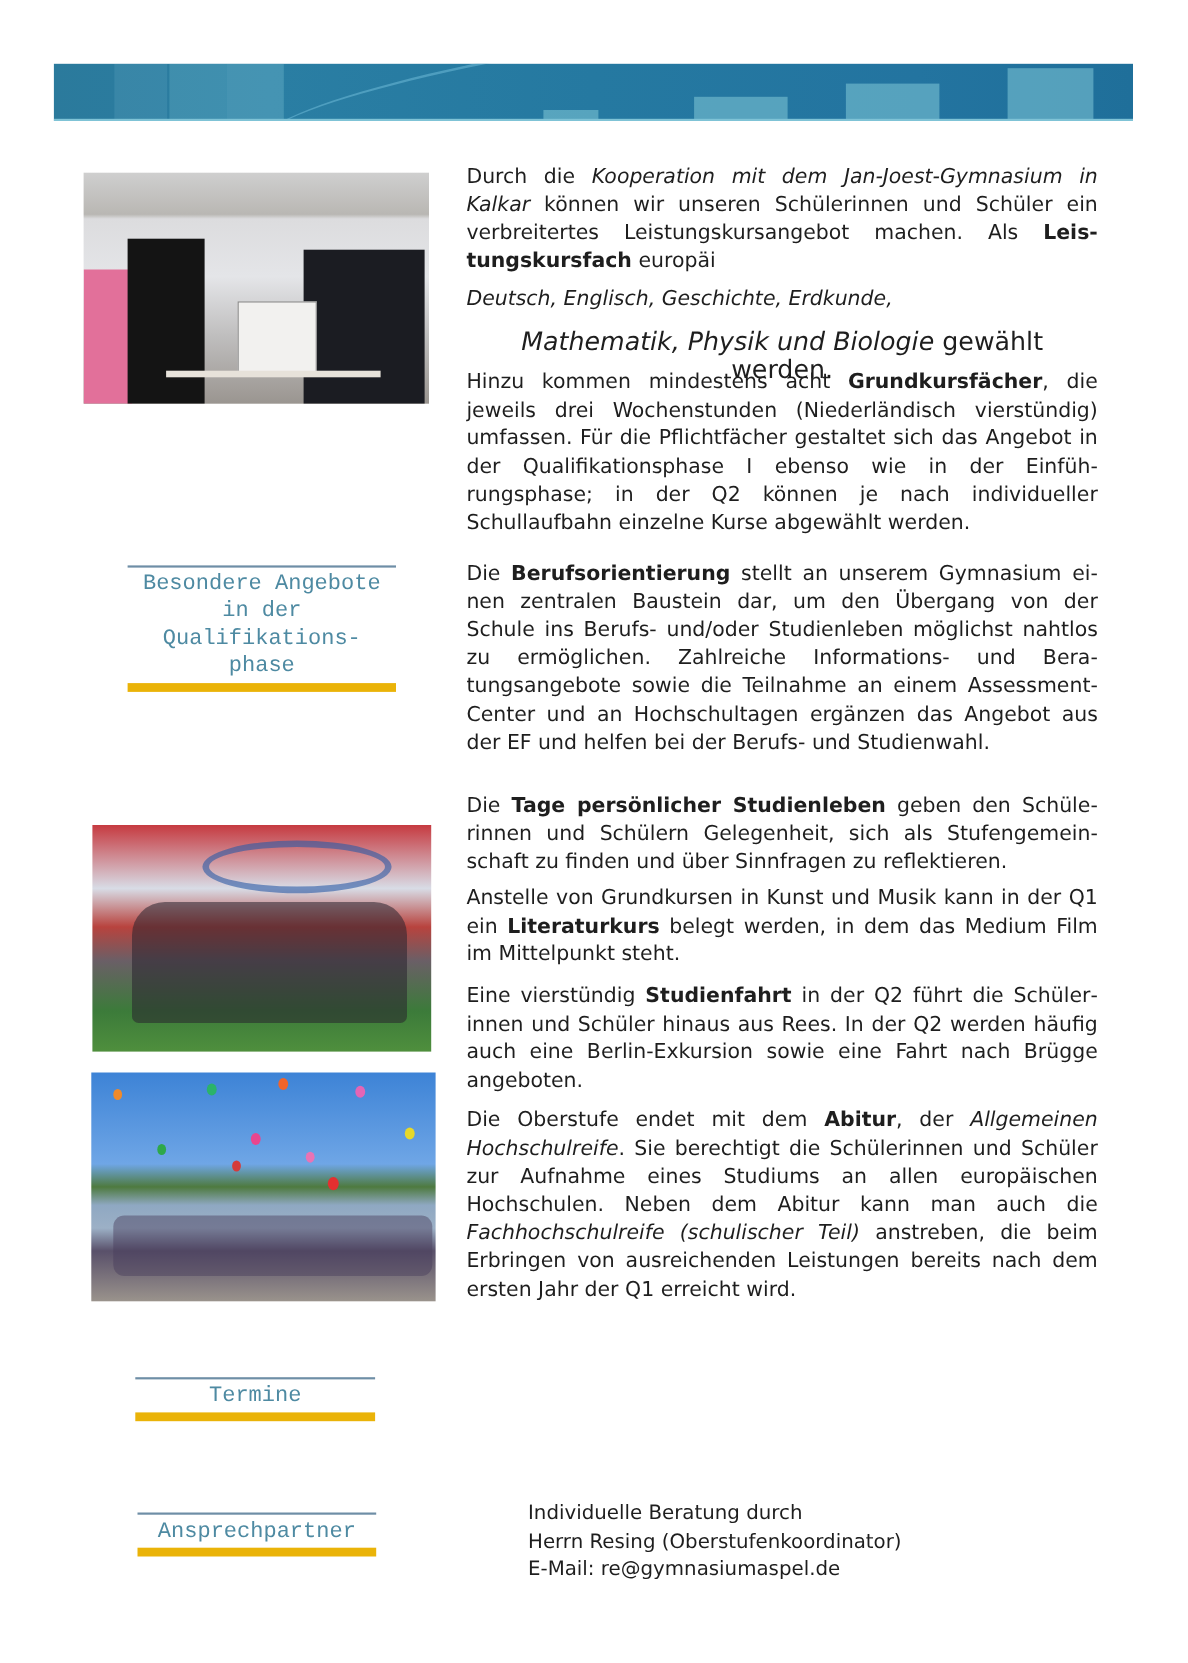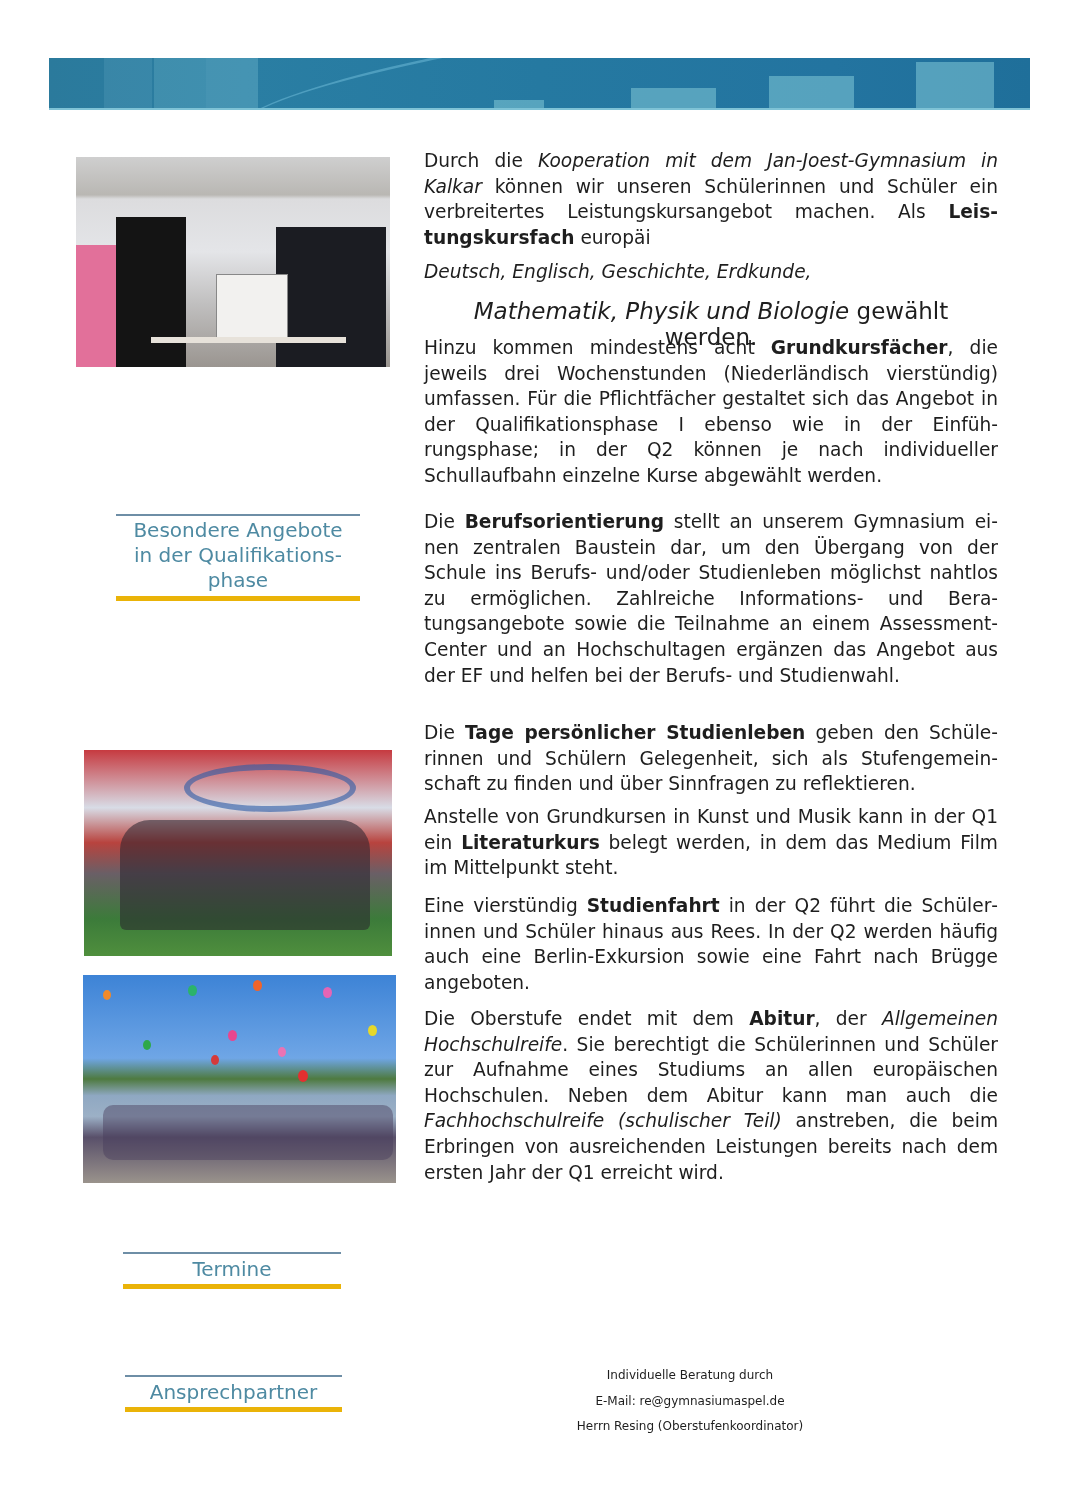--- a/index.html
+++ b/index.html
@@ -24,22 +24,22 @@
 
     
     .photo { position: absolute; overflow: hidden; }
     .photo-lab { left: 76px; top: 157px; width: 314px; height: 210px; background: linear-gradient(180deg, #cfcfcf 0%, #b9b7b3 18%, #dcdcde 20%, #e4e5e8 45%, #c0bfbf 70%, #9a9590 100%); }
     .photo-stadium { left: 84px; top: 750px; width: 308px; height: 206px; background: linear-gradient(180deg, #c63a40 0%, #d8dce6 28%, #b8433e 45%, #6a5f66 60%, #3c7b3a 82%, #4f8f3d 100%); }
     .photo-balloons { left: 83px; top: 975px; width: 313px; height: 208px; background: linear-gradient(180deg, #3d83d6 0%, #6fa6e6 40%, #4e7a3f 50%, #8fa8c2 58%, #9cb0c6 68%, #59506a 78%, #9a938c 100%); }
 
     
     .label-box {
       position: absolute; color: #4e8aa2; text-align: center;
-      border-top: 2px solid #6e8ea6; border-bottom: 5px solid #eab308;
-      font-size: 20px; line-height: 25px;
+      border-top: 2px solid #6e8ea6; border-bottom: 8px solid #eab308;
+      font-size: 20px; line-height: 25px; font-family: Liberation Mono, monospace;
     }
     .label-angebote { left: 116px; top: 514px; width: 244px; padding: 2px 0 3px; }
     .label-termine { left: 123px; top: 1252px; width: 218px; padding: 3px 0 2px; }
     .label-ansprech { left: 125px; top: 1375px; width: 217px; padding: 3px 0 2px; }
 
     
     .text-col {
       position: absolute; left: 424px; width: 574px;
       font-size: 18.6px; line-height: 25.6px; text-align: justify; hyphens: manual;
     }
@@ -51,21 +51,21 @@
     .t1-subj1 { position: absolute; left: 424px; width: 574px; top: 261px; text-align: left; font-size: 18.6px; font-style: italic; }
     .t1-subj2 { position: absolute; left: 424px; width: 574px; top: 298px; text-align: center; font-size: 23px; }
     .t2 { top: 335px; }
     .t3 { top: 509px; }
     .t4 { top: 720px; }
     .t5 { top: 804px; }
     .t6 { top: 893px; }
     .t7 { top: 1006px; }
 
     .termine-text { position: absolute; left: 419px; top: 1251px; font-size: 18.6px; line-height: 37px; }
-    .contact-text { position: absolute; left: 480px; width: 420px; top: 1363px; font-size: 12px; line-height: 25.5px; text-align: center; }
+    .contact-text { position: absolute; left: 480px; width: 420px; top: 1363px; font-size: 18px; line-height: 25.5px; text-align: left; }
   </style>
 </head>
 <body>
 
 <div class="banner">
   <div class="col" style="left:55px;width:48px;"></div>
   <div class="col" style="left:105px;width:52px;background:rgba(120,190,210,0.28);"></div>
   <div class="col" style="left:157px;width:52px;background:rgba(120,190,210,0.35);"></div>
   <div class="sweep"></div>
   <div class="bld" style="left:445px;width:50px;height:10px;"></div>
@@ -137,15 +137,15 @@
 </div>
 <div class="text-col t7">
   <p><span>Die Oberstufe endet mit dem </span><b>Abitur</b><span>, der </span><i>Allgemeinen Hochschulreife</i><span>. Sie berechtigt die Schülerinnen und Schüler zur Aufnahme eines Studiums an allen europäi­schen Hochschulen. Neben dem Abitur kann man auch die </span><i>Fachhochschulreife (schulischer Teil)</i><span> anstreben, die beim Erbringen von ausreichenden Leistungen bereits nach dem ersten Jahr der Q1 erreicht wird.</span></p>
 </div>
 
 <div class="termine-text">
 </div>
 
 <div class="contact-text">
   <div>Individuelle Beratung durch</div>
+  <div>Herrn Resing (Oberstufenkoordinator)</div>
   <div>E-Mail: re@gymnasiumaspel.de</div>
-  <div>Herrn Resing (Oberstufenkoordinator)</div>
 </div>
 
 </body></html>

